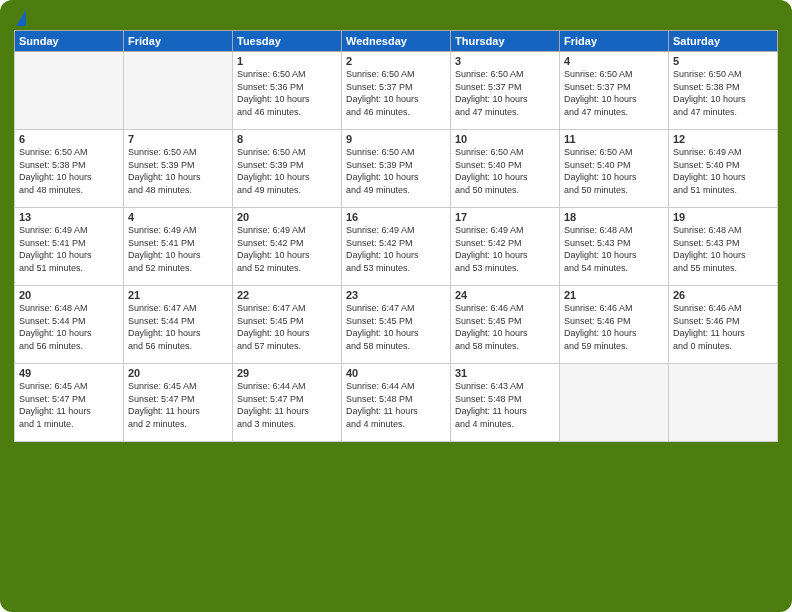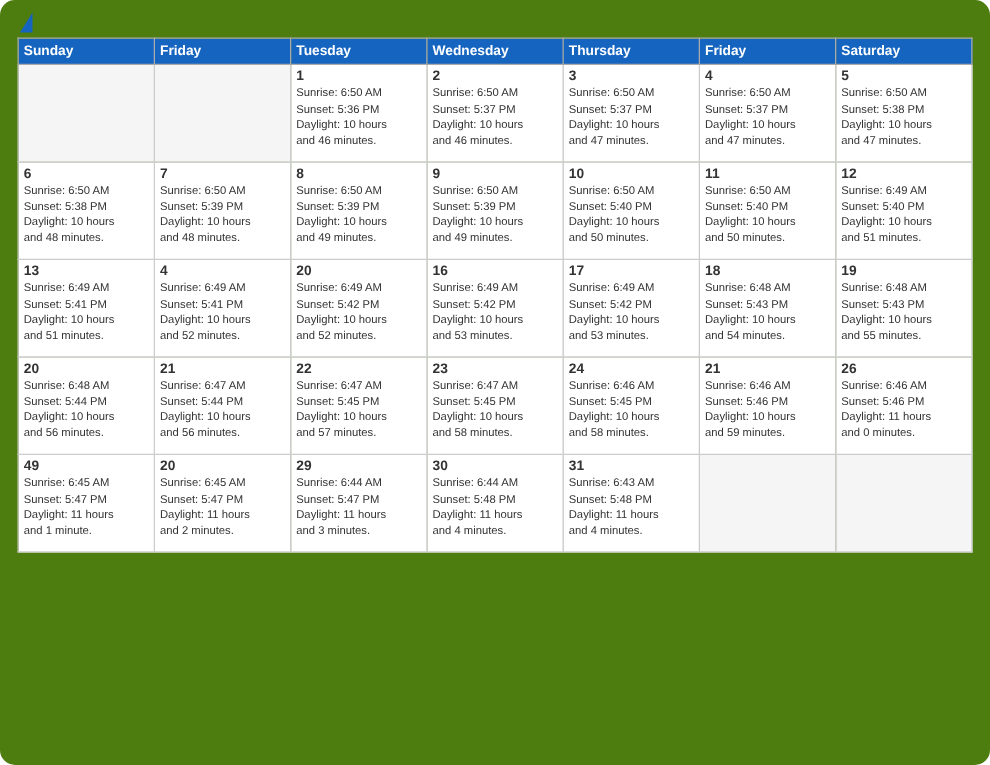--- a/index.html
+++ b/index.html
@@ -346,21 +346,21 @@
 and 2 minutes.</div>
           </td>
           <td>
             <span class="day-num">29</span>
             <div class="day-info" style="white-space: pre-line;">Sunrise: 6:44 AM
 Sunset: 5:47 PM
 Daylight: 11 hours
 and 3 minutes.</div>
           </td>
           <td>
-            <span class="day-num">30</span>
+            <span class="day-num">40</span>
             <div class="day-info" style="white-space: pre-line;">Sunrise: 6:44 AM
 Sunset: 5:48 PM
 Daylight: 11 hours
 and 4 minutes.</div>
           </td>
           <td>
             <span class="day-num">31</span>
             <div class="day-info" style="white-space: pre-line;">Sunrise: 6:43 AM
 Sunset: 5:48 PM
 Daylight: 11 hours

